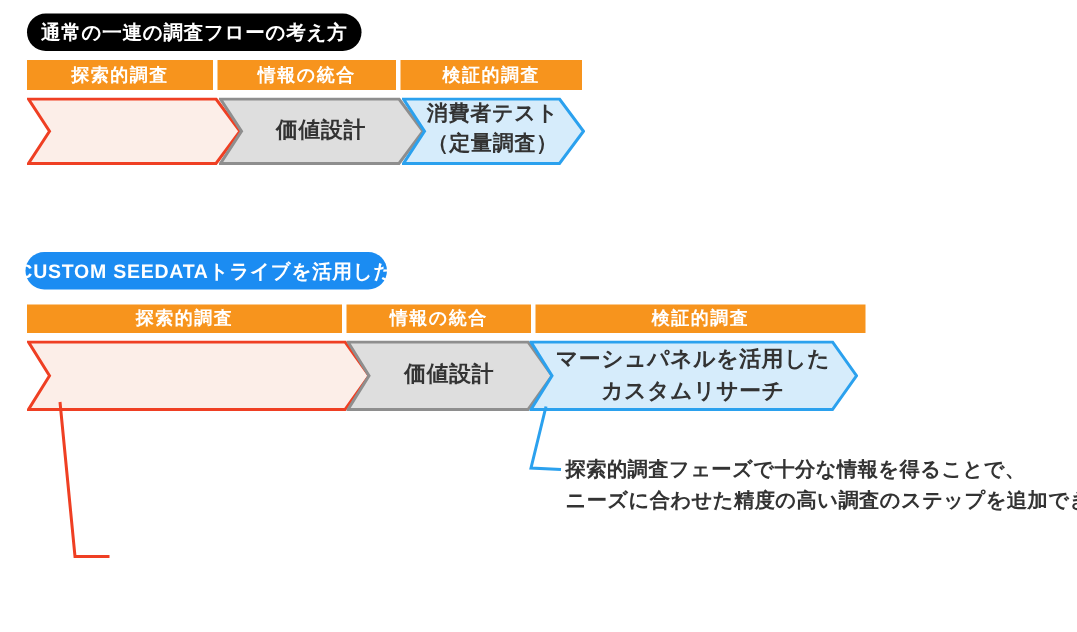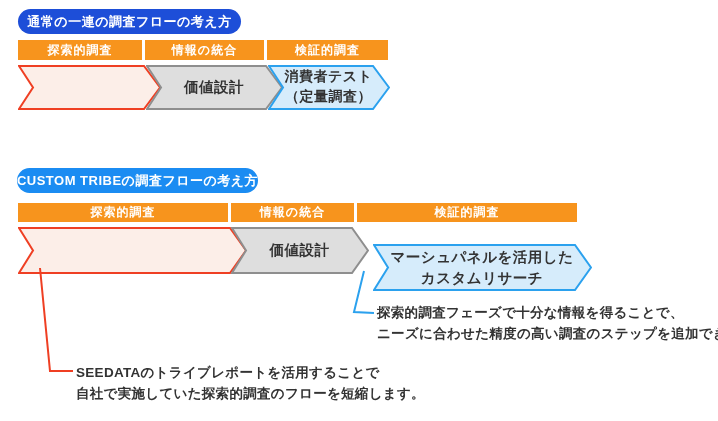--- a/index.html
+++ b/index.html
@@ -5,21 +5,21 @@
   html,body{margin:0;padding:0;background:#ffffff;}
   .canvas{
     position:relative;width:718px;height:421px;background:#ffffff;overflow:hidden;
     font-family:"Liberation Sans","DejaVu Sans",sans-serif;color:#333;
   }
   .pill{
     position:absolute;height:25px;border-radius:13px;
     display:flex;align-items:center;justify-content:center;
     color:#fff;font-size:13px;font-weight:bold;letter-spacing:.5px;white-space:nowrap;
   }
-  .pill-dark{background:#1d4ed8;}
+  .pill-dark{background:#000000;}
   .pill-blue{background:#1b8cf2;}
   .hdr{
     position:absolute;background:#f7941d;color:#fff;
     display:flex;align-items:center;justify-content:center;
     font-size:12px;font-weight:bold;letter-spacing:1px;white-space:nowrap;
   }
   .row1 .hdr{top:40px;height:20px;}
   .row2 .hdr{top:203px;height:19px;}
   .chev{position:absolute;}
   .row1 .chev{top:65px;height:45px;}
@@ -69,54 +69,50 @@
     <div class="chev chev-blue" style="left:268px;width:122px;font-family:Liberation Mono, monospace;">
       <svg width="122" height="45" viewBox="0 0 122 45">
         <polygon points="1,1 105,1 121,22.5 105,44 1,44 15,22.5"></polygon>
       </svg>
       <div class="chev-label" style="font-size:14px;">消費者テスト
 （定量調査）</div>
     </div>
   </div>
 
   <div class="row2">
-    <div class="pill pill-blue" style="left:17px;top:168px;width:241px;">CUSTOM TRIBEの調査フローの考え方</div>
+    <div class="pill pill-blue" style="left:17px;top:168px;width:241px;">CUSTOM SEEDATAトライブを活用した</div>
 
     <div class="hdr" style="left:18px;width:210px;">探索的調査</div>
     <div class="hdr" style="left:231px;width:123px;">情報の統合</div>
     <div class="hdr" style="left:357px;width:220px;">検証的調査</div>
 
     <div class="chev chev-red" style="left:18px;width:229px;">
       <svg width="229" height="47" viewBox="0 0 229 47">
         <polygon points="1,1 212,1 228,23.5 212,46 1,46 15,23.5"></polygon>
       </svg>
     </div>
     <div class="chev chev-gray" style="left:231px;width:138px;">
       <svg width="138" height="47" viewBox="0 0 138 47">
         <polygon points="1,1 121,1 137,23.5 121,46 1,46 15,23.5"></polygon>
       </svg>
       <div class="chev-label">価値設計</div>
     </div>
-    <div class="chev chev-blue" style="left:373px;width:219px;margin-top:17px;">
+    <div class="chev chev-blue" style="left:353px;width:219px;">
       <svg width="219" height="47" viewBox="0 0 219 47">
         <polygon points="1,1 202,1 218,23.5 202,46 1,46 15,23.5"></polygon>
       </svg>
       <div class="chev-label">マーシュパネルを活用した
 カスタムリサーチ</div>
     </div>
   </div>
 
   <div class="note" style="left:377px;top:302px;">
     <div>探索的調査フェーズで十分な情報を得ることで、</div>
     <div>ニーズに合わせた精度の高い調査のステップを追加できます。</div>
   </div>
 
-  <div class="note" style="left:76px;top:362px;">
-    <div>SEEDATAのトライブレポートを活用することで</div>
-    <div>自社で実施していた探索的調査のフローを短縮します。</div>
-  </div>
 
   <svg class="overlay" width="718" height="421" viewBox="0 0 718 421">
     <polyline class="line-red" points="40,268 50,371 73,371"></polyline>
     <polyline class="line-blue" points="364,271 354,312 374,313"></polyline>
   </svg>
 
 </div>
 
 </body></html>

